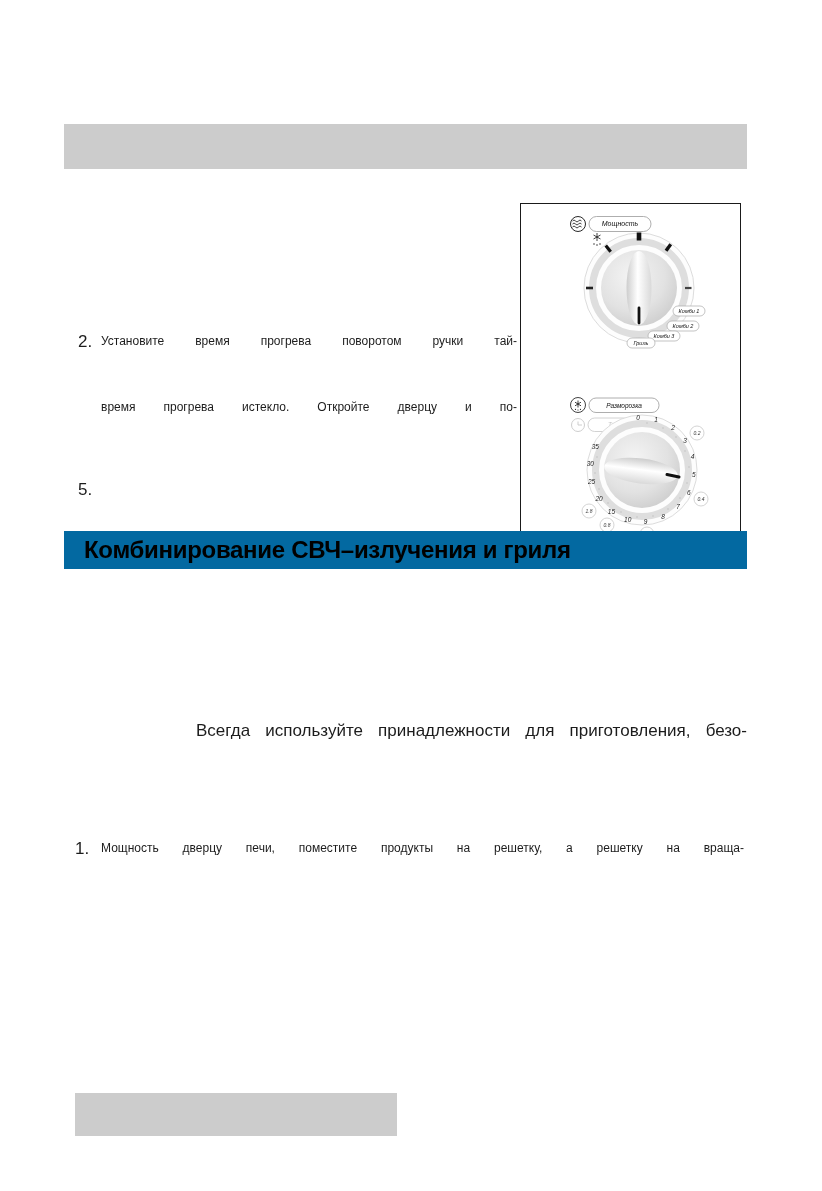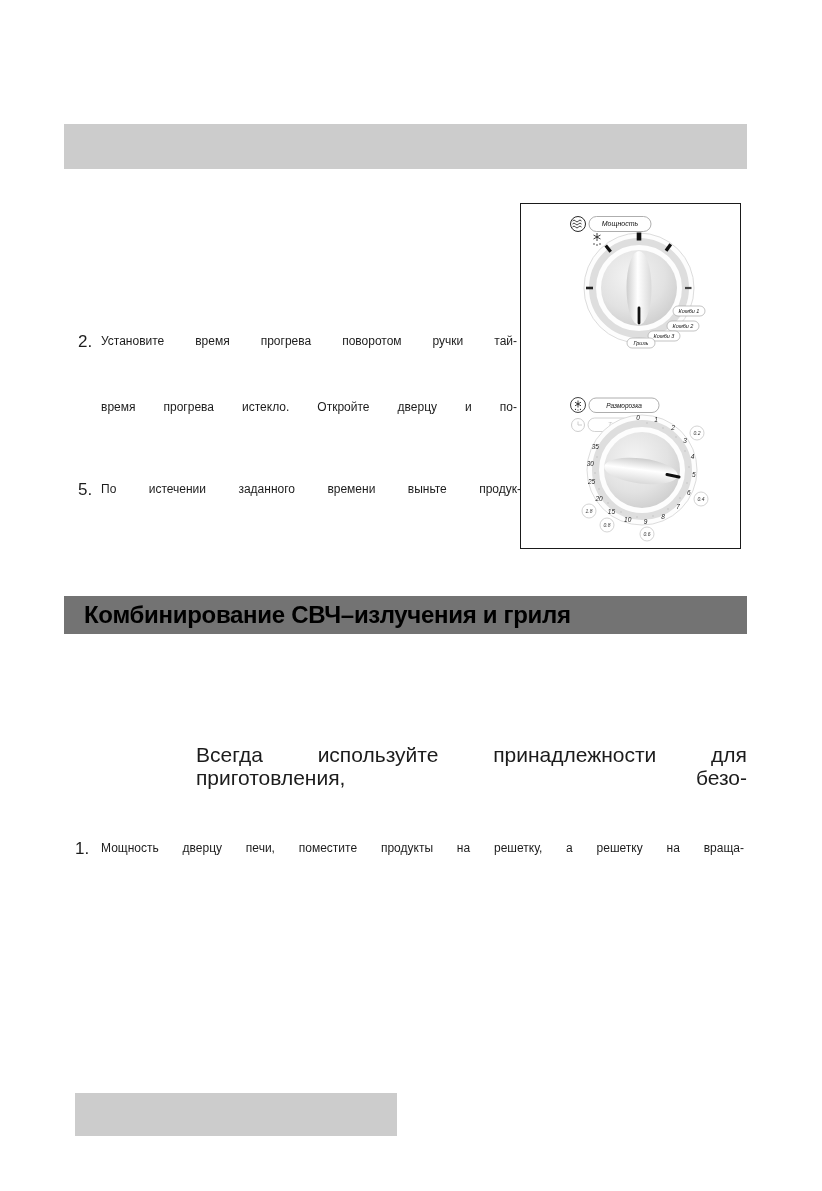--- a/index.html
+++ b/index.html
@@ -16,30 +16,30 @@
   }
   .step-num{
     position:absolute;font-size:17px;line-height:21px;white-space:nowrap;
   }
   .step-text{
     position:absolute;font-size:12px;line-height:21px;
     text-align:justify;text-align-last:justify;
   }
   .w-narrow{width:416px;}
   .section-bar{
-    position:absolute;left:64px;top:596px;width:683px;height:38px;background:#737373;
+    position:absolute;left:64px;top:531px;width:683px;height:38px;background:#0369a1;
     display:flex;align-items:center;box-sizing:border-box;padding-left:20px;
   }
   .section-bar span{
     font-size:24px;font-weight:bold;letter-spacing:-0.3px;color:#000;
   }
   .para{position:absolute;left:196px;top:719px;width:551px;}
   .jline{
-    font-size:21px;line-height:23px;
-    text-align:justify;text-align-last:justify;margin-top:24px;
+    font-size:17px;line-height:23px;
+    text-align:justify;text-align-last:justify;
   }
   svg text{font-family:"Liberation Sans", sans-serif;}
   .dial-pill-text{font-size:5.5px;font-style:italic;fill:#111;}
   .dial-label-text{font-size:7px;font-style:italic;fill:#111;}
   .minute-text{font-size:6.5px;font-style:italic;fill:#222;}
   .weight-text{font-size:5px;font-style:italic;fill:#333;}
 </style>
 </head>
 <body>
 
@@ -213,21 +213,20 @@
       </g>
     </svg>
   </div>
 
   <div class="step-num" style="left:78px;top:331px;">2.</div>
   <div class="step-text w-narrow" style="left:101px;top:331px;">Установите время прогрева поворотом ручки тай-</div>
 
   <div class="step-text w-narrow" style="left:101px;top:397px;">время прогрева истекло. Откройте дверцу и по-</div>
 
   <div class="step-num" style="left:78px;top:479px;">5.</div>
-  <div class="step-text" style="left:101px;top:479px;width:420px;">По истечении заданного времени выньте продук-</div>
 
   <div class="section-bar">
     <span>Комбинирование СВЧ–излучения и гриля</span>
   </div>
 
   <div class="para">
     <div class="jline">Всегда используйте принадлежности для приготовления, безо-</div>
   </div>
 
   <div class="step-num" style="left:75px;top:838px;">1.</div>

